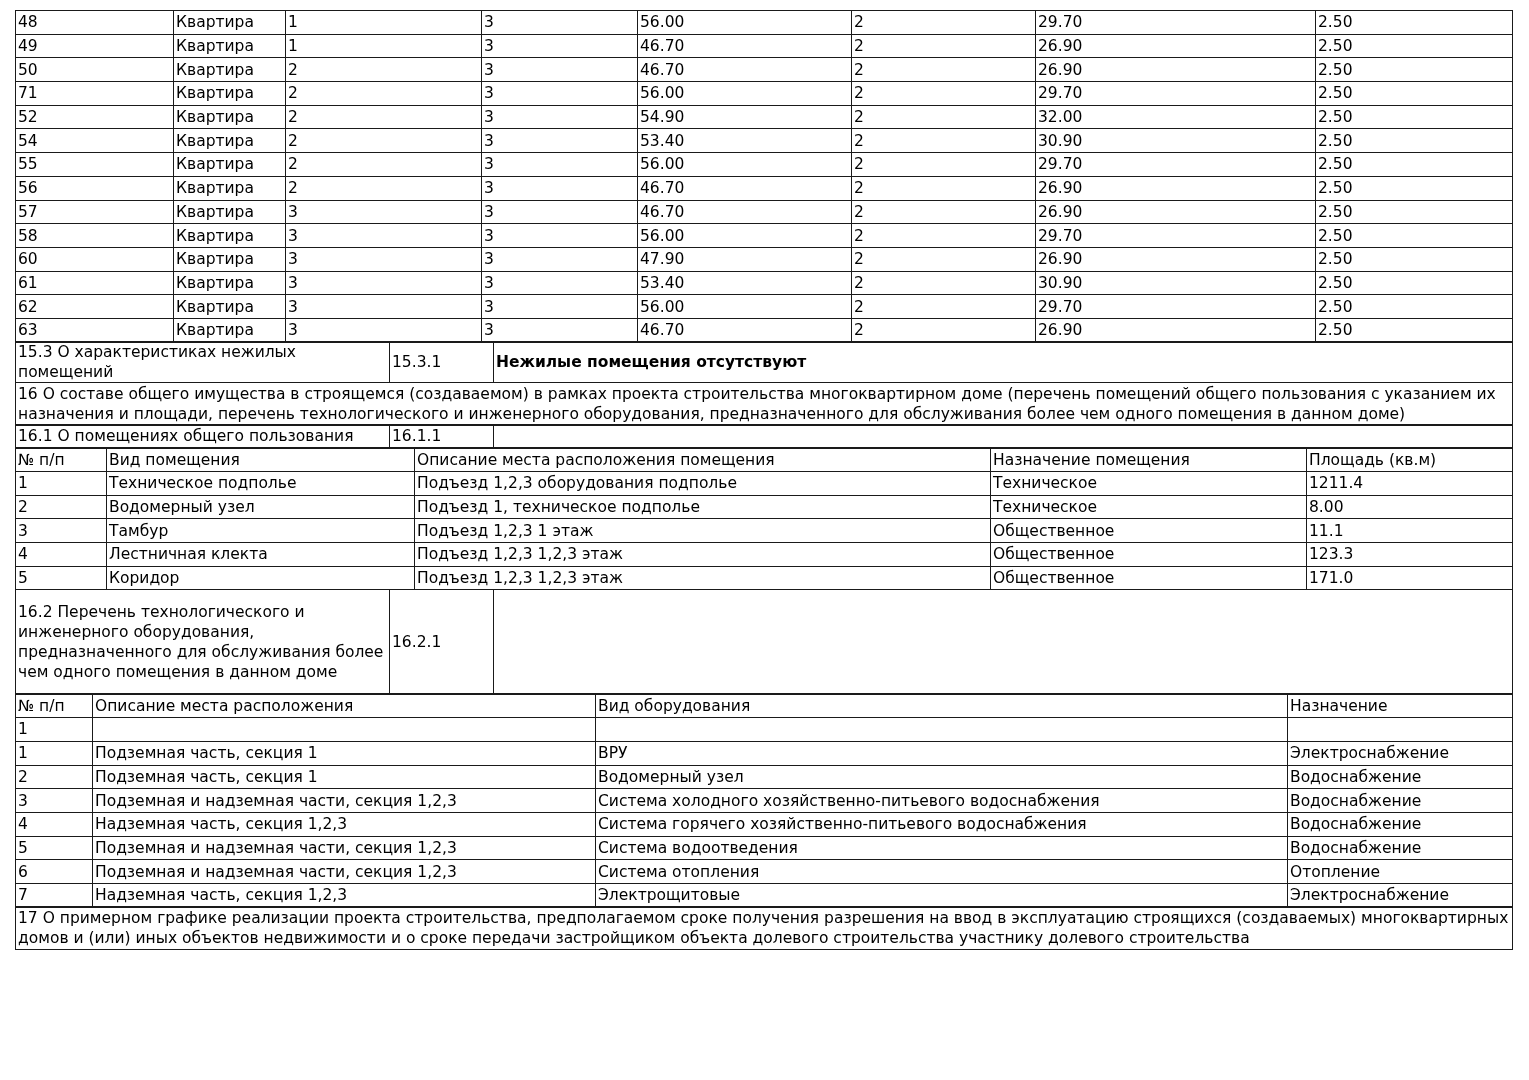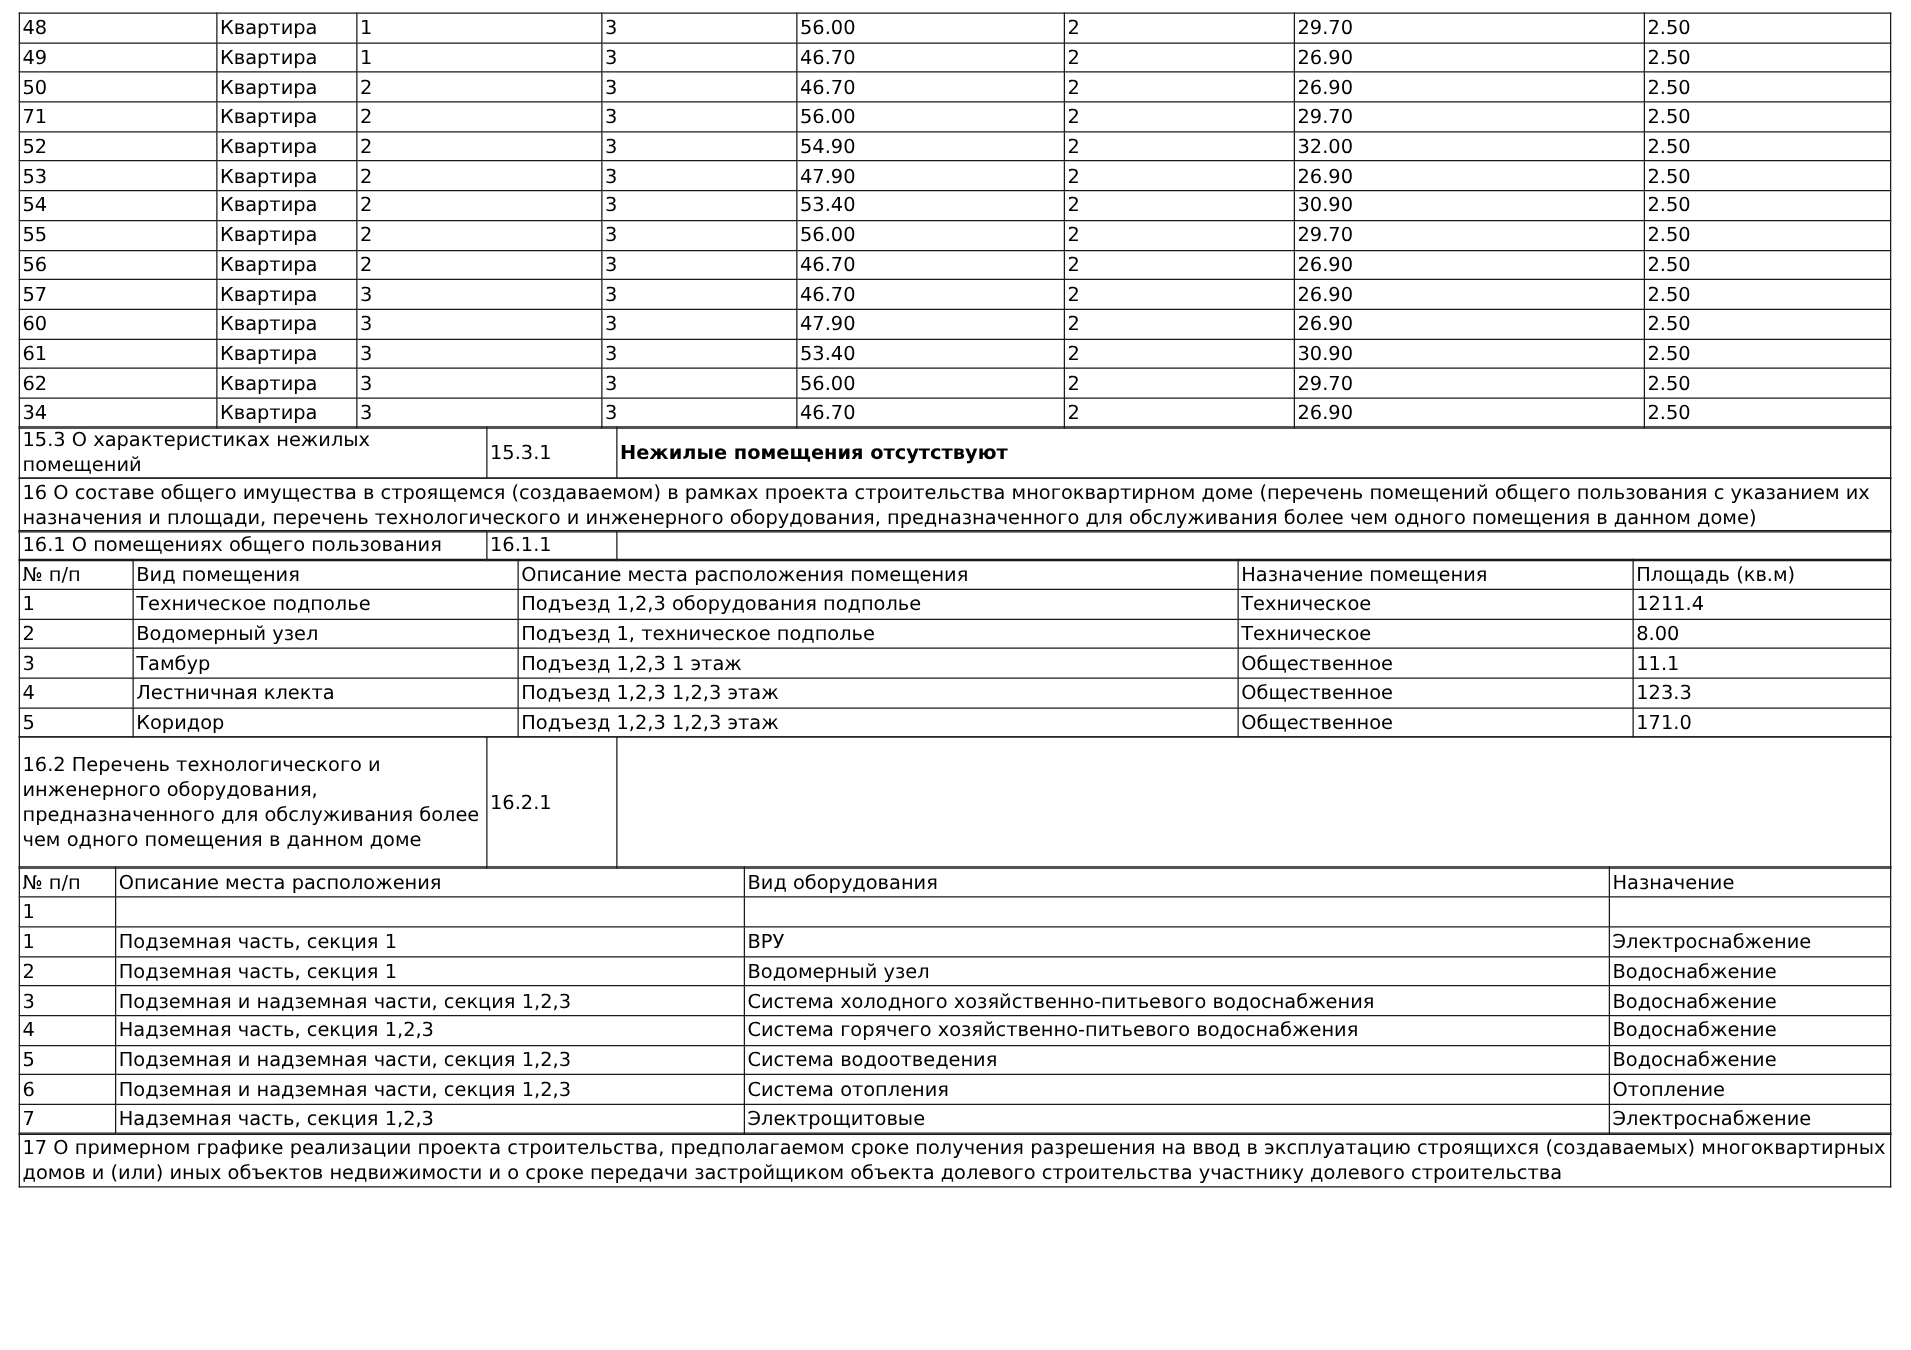--- a/index.html
+++ b/index.html
@@ -74,101 +74,101 @@
           <td>52</td>
           <td>Квартира</td>
           <td>2</td>
           <td>3</td>
           <td>54.90</td>
           <td>2</td>
           <td>32.00</td>
           <td>2.50</td>
         </tr>
         <tr>
-          <td>53</td>
-          <td>Квартира</td>
-          <td>2</td>
+          <td>54</td>
+          <td>Квартира</td>
+          <td>2</td>
+          <td>3</td>
+          <td>53.40</td>
+          <td>2</td>
+          <td>30.90</td>
+          <td>2.50</td>
+        </tr>
+        <tr>
+          <td>55</td>
+          <td>Квартира</td>
+          <td>2</td>
+          <td>3</td>
+          <td>56.00</td>
+          <td>2</td>
+          <td>29.70</td>
+          <td>2.50</td>
+        </tr>
+        <tr>
+          <td>56</td>
+          <td>Квартира</td>
+          <td>2</td>
+          <td>3</td>
+          <td>46.70</td>
+          <td>2</td>
+          <td>26.90</td>
+          <td>2.50</td>
+        </tr>
+        <tr>
+          <td>57</td>
+          <td>Квартира</td>
+          <td>3</td>
+          <td>3</td>
+          <td>46.70</td>
+          <td>2</td>
+          <td>26.90</td>
+          <td>2.50</td>
+        </tr>
+        <tr>
+          <td>58</td>
+          <td>Квартира</td>
+          <td>3</td>
+          <td>3</td>
+          <td>56.00</td>
+          <td>2</td>
+          <td>29.70</td>
+          <td>2.50</td>
+        </tr>
+        <tr>
+          <td>60</td>
+          <td>Квартира</td>
+          <td>3</td>
           <td>3</td>
           <td>47.90</td>
           <td>2</td>
           <td>26.90</td>
           <td>2.50</td>
         </tr>
         <tr>
-          <td>54</td>
-          <td>Квартира</td>
-          <td>2</td>
+          <td>61</td>
+          <td>Квартира</td>
+          <td>3</td>
           <td>3</td>
           <td>53.40</td>
           <td>2</td>
           <td>30.90</td>
           <td>2.50</td>
         </tr>
         <tr>
-          <td>55</td>
-          <td>Квартира</td>
-          <td>2</td>
-          <td>3</td>
-          <td>56.00</td>
-          <td>2</td>
-          <td>29.70</td>
-          <td>2.50</td>
-        </tr>
-        <tr>
-          <td>56</td>
-          <td>Квартира</td>
-          <td>2</td>
-          <td>3</td>
-          <td>46.70</td>
-          <td>2</td>
-          <td>26.90</td>
-          <td>2.50</td>
-        </tr>
-        <tr>
-          <td>57</td>
-          <td>Квартира</td>
-          <td>3</td>
-          <td>3</td>
-          <td>46.70</td>
-          <td>2</td>
-          <td>26.90</td>
-          <td>2.50</td>
-        </tr>
-        <tr>
-          <td>60</td>
-          <td>Квартира</td>
-          <td>3</td>
-          <td>3</td>
-          <td>47.90</td>
-          <td>2</td>
-          <td>26.90</td>
-          <td>2.50</td>
-        </tr>
-        <tr>
-          <td>61</td>
-          <td>Квартира</td>
-          <td>3</td>
-          <td>3</td>
-          <td>53.40</td>
-          <td>2</td>
-          <td>30.90</td>
-          <td>2.50</td>
-        </tr>
-        <tr>
           <td>62</td>
           <td>Квартира</td>
           <td>3</td>
           <td>3</td>
           <td>56.00</td>
           <td>2</td>
           <td>29.70</td>
           <td>2.50</td>
         </tr>
         <tr>
-          <td>34</td>
+          <td>63</td>
           <td>Квартира</td>
           <td>3</td>
           <td>3</td>
           <td>46.70</td>
           <td>2</td>
           <td>26.90</td>
           <td>2.50</td>
         </tr>
       </tbody>
   </table>

